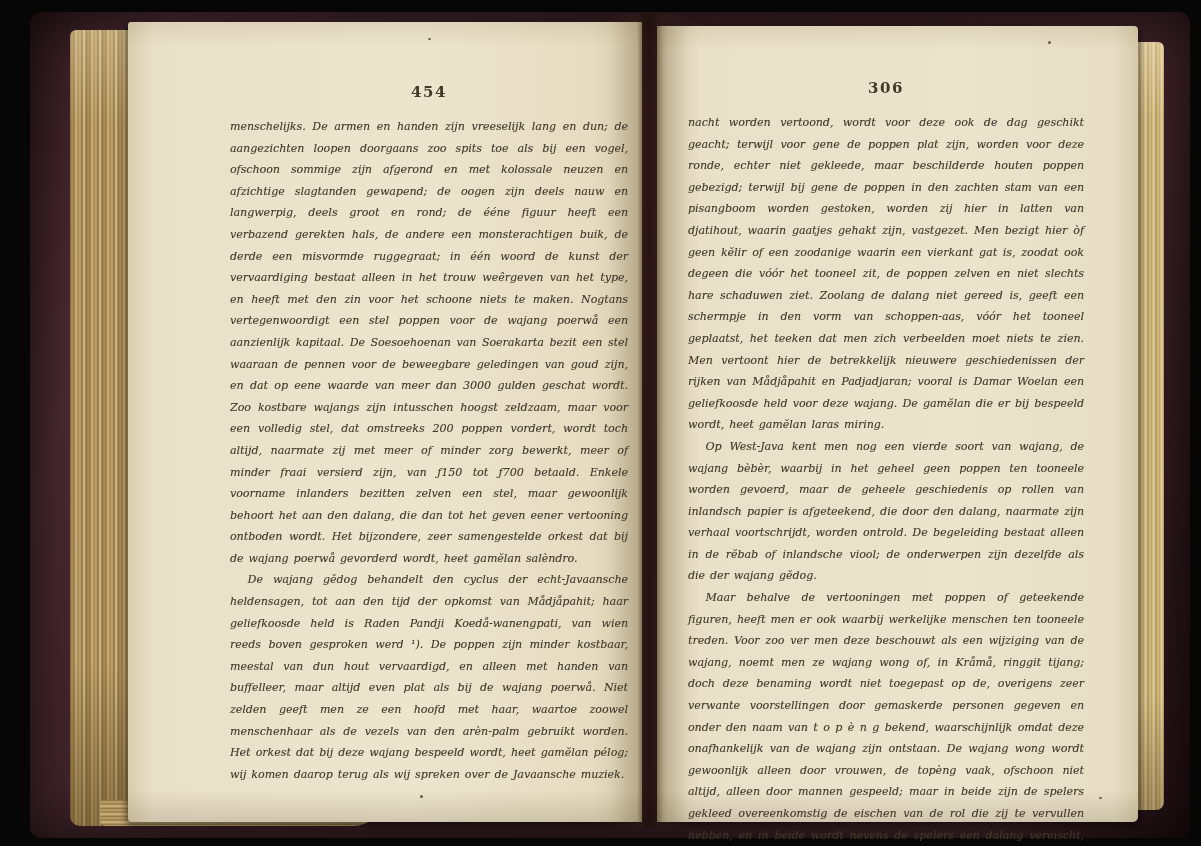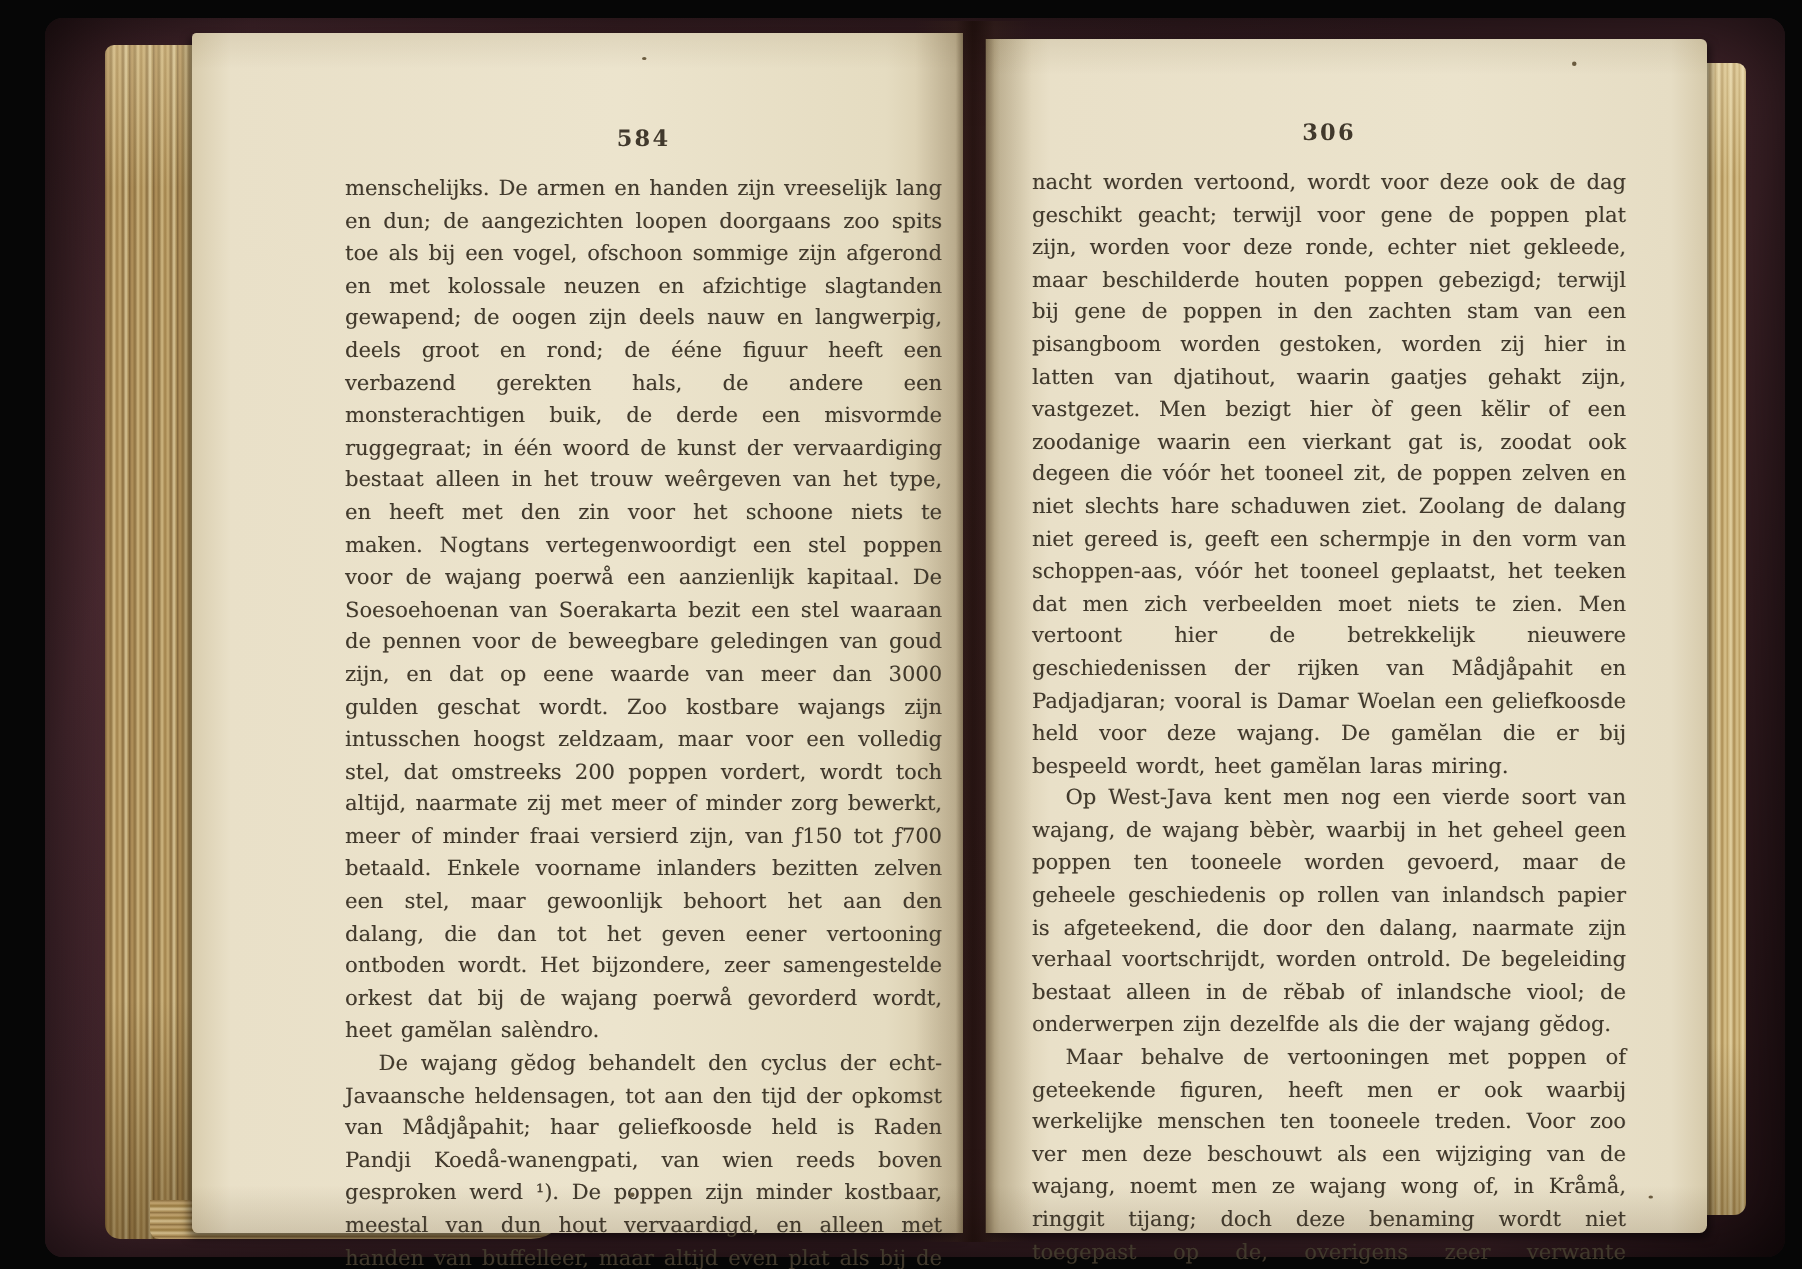--- a/index.html
+++ b/index.html
@@ -69,23 +69,24 @@
   }
   .text-block{position:absolute;color:var(--ink,#41392c);}
   .text-block-left{left:230px;top:84px;width:398px;}
   .text-block-right{left:688px;top:80px;width:396px;}
   .page-number{
     text-align:center;font-size:15px;line-height:16px;letter-spacing:1.5px;
     margin-bottom:16px;font-weight:bold;
   }
   .body-text p{
     margin:0;text-align:justify;
-    font-size:14px;line-height:21.6px;
+    font-size:11px;line-height:21.6px;
     word-spacing:1.5px;
     text-shadow:0.3px 0.3px 0 rgba(65,57,44,.35);
+    font-style:italic;
   }
   .body-text p.indent{text-indent:1.6em;}
   .speck{position:absolute;border-radius:50%;background:#6a5b3f;}
 </style>
 </head>
 <body>
 
 <div>
 
   <div class="book-cover"></div>
@@ -93,21 +94,21 @@
   <div class="edge-left"></div>
   <div class="edge-bottom-left"></div>
   <div class="edge-right"></div>
 
   <div class="page page-left"></div>
   <div class="page page-right"></div>
 
   <div class="gutter-shadow"></div>
 
   <div class="text-block text-block-left">
-    <div class="page-number">584</div>
+    <div class="page-number">454</div>
     <div class="body-text">
       <p>menschelijks. De armen en handen zijn vreeselijk lang en dun; de aangezichten loopen doorgaans zoo spits toe als bij een vogel, ofschoon sommige zijn afgerond en met kolossale neuzen en afzichtige slagtanden gewapend; de oogen zijn deels nauw en langwerpig, deels groot en rond; de ééne figuur heeft een verbazend gerekten hals, de andere een monsterachtigen buik, de derde een misvormde ruggegraat; in één woord de kunst der vervaardiging bestaat alleen in het trouw weêrgeven van het type, en heeft met den zin voor het schoone niets te maken. Nogtans vertegenwoordigt een stel poppen voor de wajang poerwå een aanzienlijk kapitaal. De Soesoehoenan van Soerakarta bezit een stel waaraan de pennen voor de beweegbare geledingen van goud zijn, en dat op eene waarde van meer dan 3000 gulden geschat wordt. Zoo kostbare wajangs zijn intusschen hoogst zeldzaam, maar voor een volledig stel, dat omstreeks 200 poppen vordert, wordt toch altijd, naarmate zij met meer of minder zorg bewerkt, meer of minder fraai versierd zijn, van ƒ150 tot ƒ700 betaald. Enkele voorname inlanders bezitten zelven een stel, maar gewoonlijk behoort het aan den dalang, die dan tot het geven eener vertooning ontboden wordt. Het bijzondere, zeer samengestelde orkest dat bij de wajang poerwå gevorderd wordt, heet gamĕlan salèndro.</p>
       <p class="indent">De wajang gĕdog behandelt den cyclus der echt-Javaansche heldensagen, tot aan den tijd der opkomst van Mådjåpahit; haar geliefkoosde held is Raden Pandji Koedå-wanengpati, van wien reeds boven gesproken werd ¹). De poppen zijn minder kostbaar, meestal van dun hout vervaardigd, en alleen met handen van buffelleer, maar altijd even plat als bij de wajang poerwå. Niet zelden geeft men ze een hoofd met haar, waartoe zoowel menschenhaar als de vezels van den arèn-palm gebruikt worden. Het orkest dat bij deze wajang bespeeld wordt, heet gamĕlan pélog; wij komen daarop terug als wij spreken over de Javaansche muziek.</p>
 
     </div>
 
   </div>
 
   <div class="text-block text-block-right">
     <div class="page-number">306</div>

